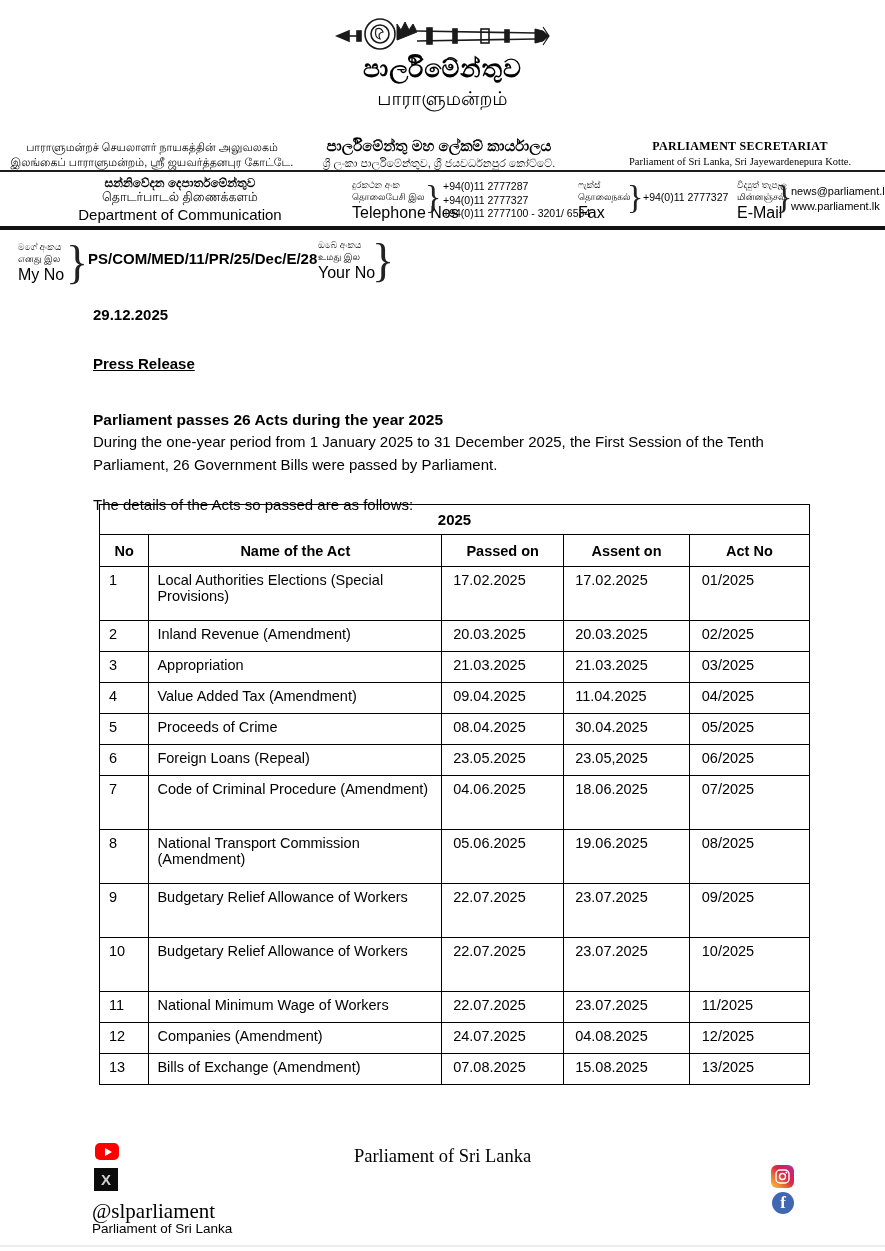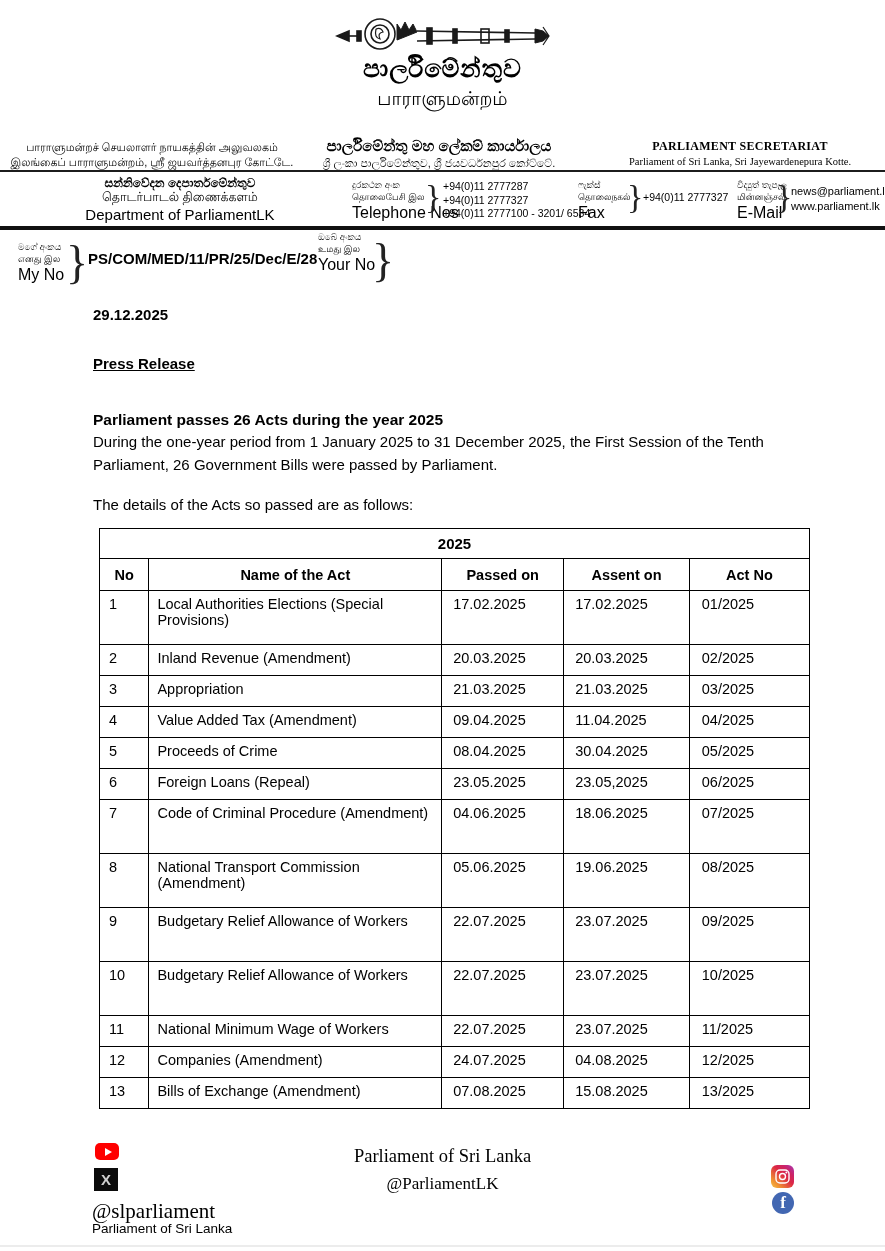--- a/index.html
+++ b/index.html
@@ -47,32 +47,32 @@
   .fax-brace  { position:absolute; left:627px; top:6px; }
   .fax-num    { position:absolute; left:643px; top:19px; font-size:10.5px; white-space:nowrap; }
   .mail-label { position:absolute; left:737px; top:8px; }
   .mail-brace { position:absolute; left:776px; top:6px; }
   .mail-vals  { position:absolute; left:791px; top:12px; font-size:11px; line-height:1.35; white-space:nowrap; }
 
   
   .myno-label  { position:absolute; left:18px;  top:242px; }
   .myno-brace  { position:absolute; left:66px;  top:236px; }
   .myno-value  { position:absolute; left:88px;  top:250px; font-size:15px; font-weight:bold; }
-  .yourno-label{ position:absolute; left:318px; top:232px; }
+  .yourno-label{ position:absolute; left:318px; top:240px; }
   .yourno-brace{ position:absolute; left:372px; top:234px; }
 
   
   .date     { top:306px; left:93px; font-size:15px; font-weight:bold; }
   .pressrel { top:355px; left:93px; font-size:15px; font-weight:bold; text-decoration:underline; }
   .heading  { top:411px; left:93px; font-size:15.5px; font-weight:bold; }
   .para1    { top:430px; left:93px; width:745px; font-size:15px; line-height:1.55; }
   .para2    { top:496px; left:93px; font-size:15px; }
 
   
-  .acts { top:528px; left:99px; width:711px; border-collapse:collapse; font-size:14.5px; }
+  .acts { top:504px; left:99px; width:711px; border-collapse:collapse; font-size:14.5px; }
   .acts th, .acts td { border:1.5px solid #000; vertical-align:top; }
   .acts .title-row th { height:30px; font-size:15px; font-weight:bold; text-align:center; vertical-align:middle; }
   .acts .head-row th  { height:32px; font-weight:bold; text-align:center; vertical-align:middle; }
   .acts td { padding:5px 8px 6px 8px; }
   .acts td.c-no     { width:51px;  padding-left:9px; }
   .acts td.c-name   { width:312px; padding-right:8px; }
   .acts td.c-passed { width:125px; padding-left:11px; }
   .acts td.c-assent { width:129px; padding-left:11px; }
   .acts td.c-act    { width:125px; padding-left:12px; }
   .acts tr.single { height:31px; }
@@ -133,21 +133,21 @@
     <div class="l1">PARLIAMENT SECRETARIAT</div>
     <div class="l2">Parliament of Sri Lanka, Sri Jayewardenepura Kotte.</div>
   </div>
 
   <div class="abs rule-thin"></div>
 
   <div class="abs contact">
     <div class="dept">
       <div class="si">සන්නිවේදන දෙපාර්තමේන්තුව</div>
       <div class="ta">தொடர்பாடல் திணைக்களம்</div>
-      <div class="en">Department of ParliamentLK</div>
+      <div class="en">Department of Communication</div>
     </div>
 
     <div class="tri-label tel-label">
       <div>දුරකථන අංක</div>
       <div>தொலைபேசி இல</div>
       <div class="en">Telephone Nos</div>
     </div>
     <div class="brace b36 tel-brace">}</div>
     <div class="tel-nums">
       <div>+94(0)11  2777287</div>
@@ -306,21 +306,20 @@
       </tbody>
   </table>
 
   <div class="abs yt-icon">
       <span class="tri"></span>
     </div>
   <div class="abs x-icon">X</div>
   <div class="abs handle1">@slparliament</div>
   <div class="abs handle1-sub">Parliament of Sri Lanka</div>
   <div class="abs ctr foot-center1">Parliament of Sri Lanka</div>
-  <div class="abs ctr foot-center2">@ParliamentLK</div>
   <div class="abs ig-icon">
     <svg width="15" height="15" viewBox="0 0 15 15">
       <rect x="1" y="1" width="13" height="13" rx="4" fill="none" stroke="#fff" stroke-width="1.4"></rect>
       <circle cx="7.5" cy="7.5" r="3" fill="none" stroke="#fff" stroke-width="1.4"></circle>
       <circle cx="11.4" cy="3.6" r="1" fill="#fff"></circle>
     </svg>
   </div>
   <div class="abs fb-icon">f</div>
 
   <div class="abs bottom-line"></div>

